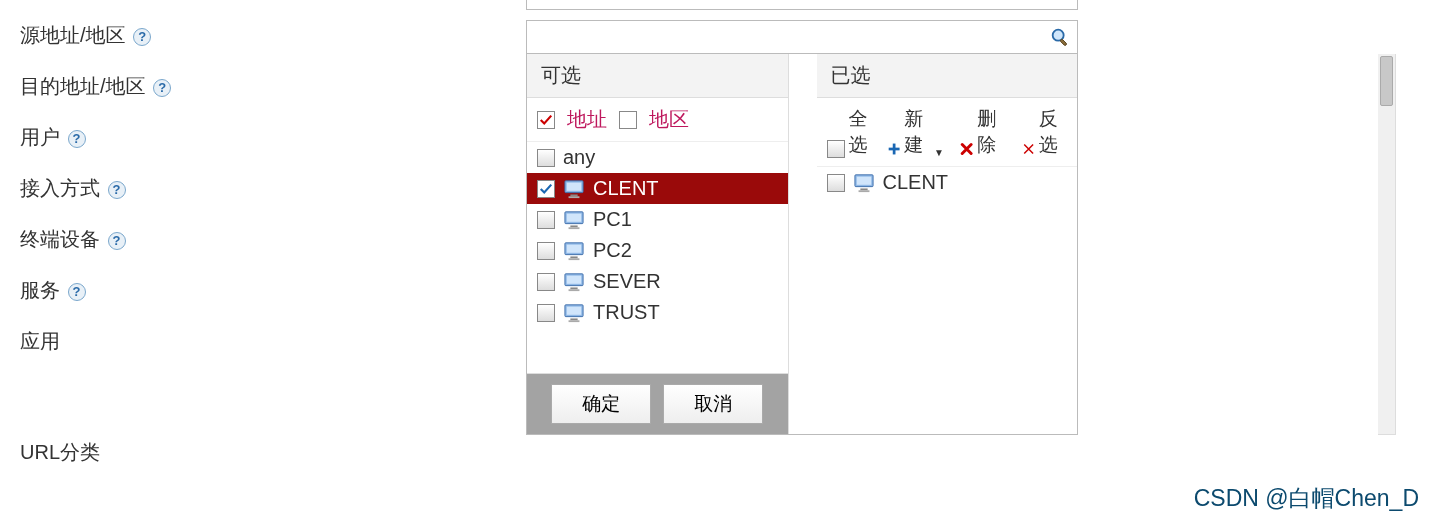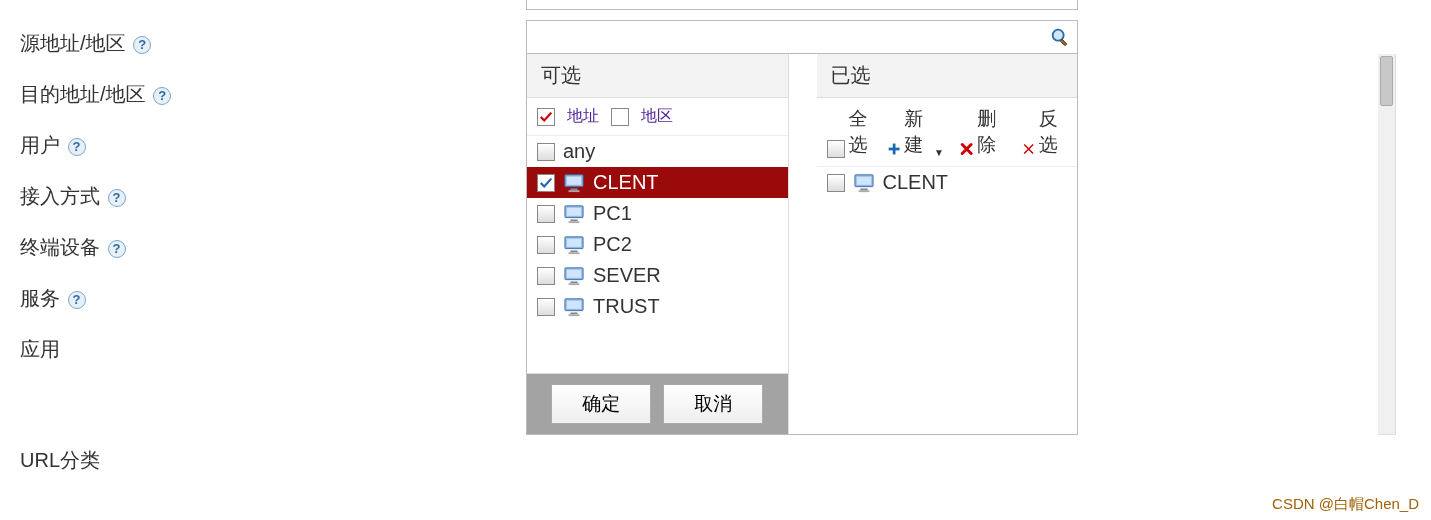--- a/index.html
+++ b/index.html
@@ -10,21 +10,21 @@
     color: #333;
     background: #fff;
     width: 1431px;
     height: 520px;
     overflow: hidden;
     position: relative;
   }
   .left-panel {
     position: absolute;
     left: 0;
-    top: 12px;
+    top: 4px;
     width: 300px;
     padding: 18px 10px 10px 20px;
   }
   .nav-item {
     margin-bottom: 24px;
     color: #333;
     font-size: 20px;
   }
   .nav-sub {
   }
@@ -99,22 +99,22 @@
     padding: 8px 14px;
     font-size: 20px;
     color: #333;
   }
   .filter-row {
     padding: 8px 10px;
     border-bottom: 1px solid #eee;
     display: flex;
     align-items: center;
     gap: 12px;
-    font-size: 16px;
-    color: #4c1d95;
+    font-size: 20px;
+    color: #be185d;
   }
   .cb {
     width: 18px; height: 18px;
     border: 1px solid #888;
     background: #fff;
     display: inline-flex;
     align-items: center;
     justify-content: center;
     flex-shrink: 0;
   }
@@ -182,22 +182,22 @@
     top: 2px; left: 2px; right: 2px;
     height: 50px;
     background: #c8c8c8;
     border: 1px solid #aaa;
     border-radius: 2px;
   }
   .watermark {
     position: absolute;
     right: 12px;
     bottom: 6px;
-    color: #a16207;
-    font-size: 15px;
+    color: #0c4a6e;
+    font-size: 23px;
     pointer-events: none;
   }
   .spacer-col { width: 300px; }
 </style>
 </head>
 <body>
 
 <div class="left-panel">
   <div class="nav-item">
     <span>源地址/地区</span>

